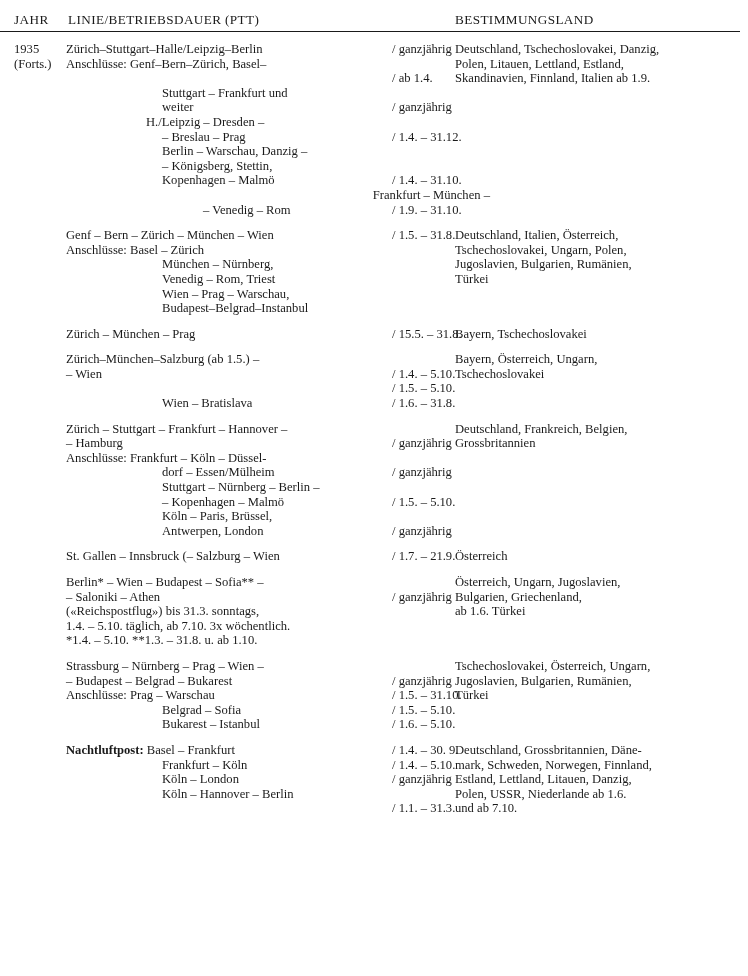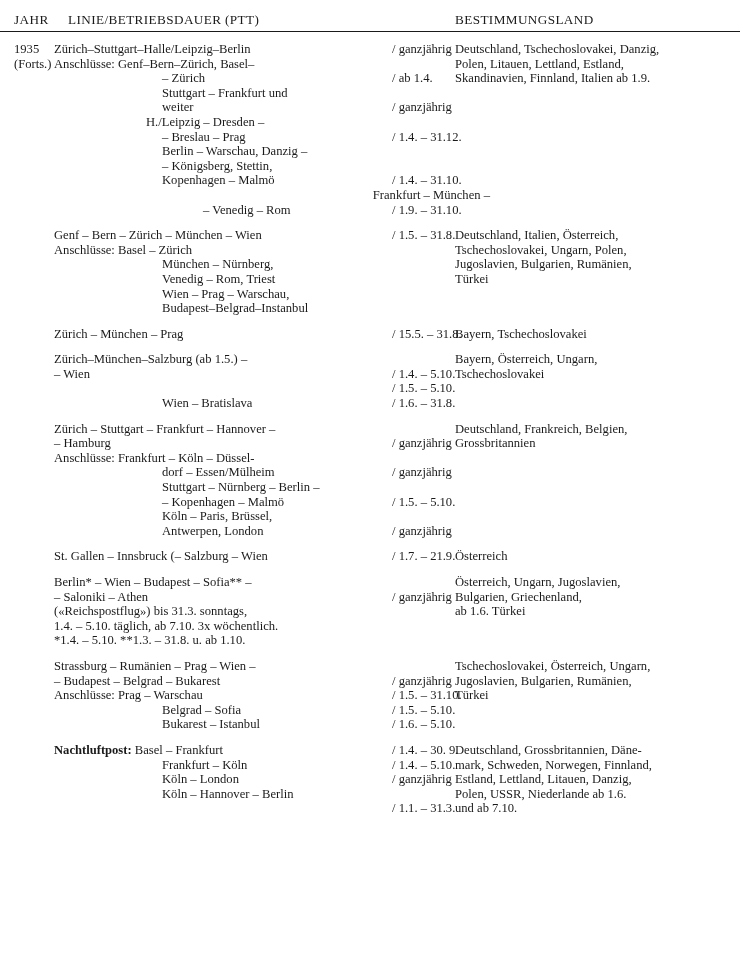--- a/index.html
+++ b/index.html
@@ -60,21 +60,21 @@
     min-height: 14.6px;
   }
   .c-year {
     position: absolute;
     left: 0px;
     width: 52px;
     white-space: nowrap;
   }
   .c-route {
     position: absolute;
-    left: 40px;
+    left: 52px;
     width: 328px;
     white-space: nowrap;
   }
   .c-period {
     position: absolute;
     left: 378px;
     width: 110px;
     white-space: nowrap;
   }
   .c-dest {
@@ -110,21 +110,20 @@
         <div class="row">
           <span class="c-year">1935</span>
           <span class="c-route">Zürich–Stuttgart–Halle/Leipzig–Berlin</span>
           <span class="c-period">/ ganzjährig</span>
         </div>
         <div class="row">
           <span class="c-year">(Forts.)</span>
           <span class="c-route">Anschlüsse: Genf–Bern–Zürich, Basel–</span>
         </div>
         <div class="row">
-          <span class="c-route" style="left: 148px;">– Zürich</span>
           <span class="c-period">/ ab 1.4.</span>
         </div>
         <div class="row">
           <span class="c-route" style="left: 148px;">Stuttgart – Frankfurt und</span>
         </div>
         <div class="row">
           <span class="c-route" style="left: 148px;">weiter</span>
           <span class="c-period">/ ganzjährig</span>
         </div>
         <div class="row">
@@ -274,21 +273,21 @@
           <span class="c-route">*1.4. – 5.10.    **1.3. – 31.8. u. ab 1.10.</span>
         </div>
         <div class="dest-block">
           <div>Österreich, Ungarn, Jugoslavien,</div>
           <div>Bulgarien, Griechenland,</div>
           <div>ab 1.6. Türkei</div>
         </div>
       </div>
       <div class="group">
         <div class="row">
-          <span class="c-route">Strassburg – Rumänien – Prag – Wien –</span>
+          <span class="c-route">Strassburg – Nürnberg – Prag – Wien –</span>
         </div>
         <div class="row">
           <span class="c-route">– Budapest – Belgrad – Bukarest</span>
           <span class="c-period">/ ganzjährig</span>
         </div>
         <div class="row">
           <span class="c-route">Anschlüsse: Prag – Warschau</span>
           <span class="c-period">/ 1.5. – 31.10.</span>
         </div>
         <div class="row">

